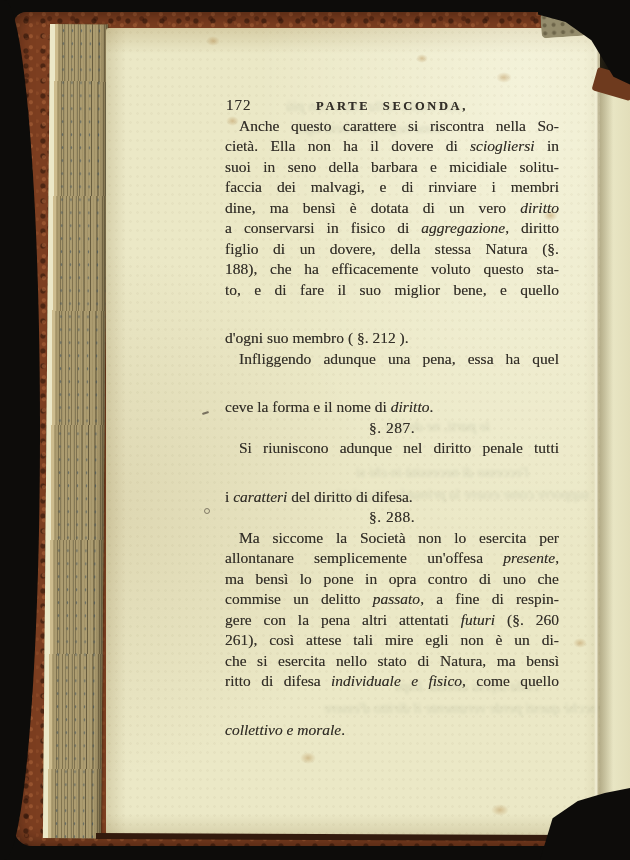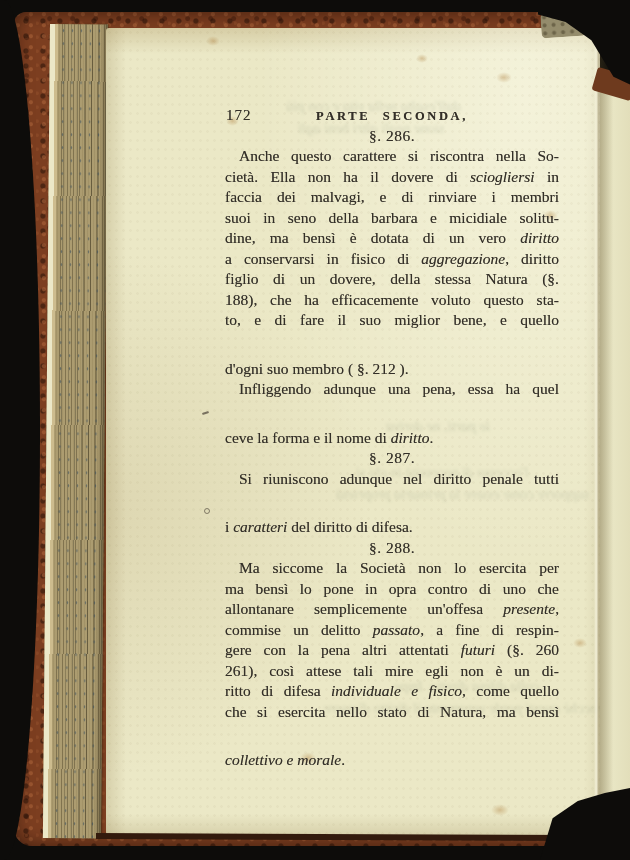--- a/index.html
+++ b/index.html
@@ -67,21 +67,21 @@
   .bottom-line{position:absolute;left:96px;top:834px;width:486px;height:6px;
     background:#331a0d;transform:rotate(.25deg);}
   .bottom-blob{position:absolute;left:540px;top:788px;width:90px;height:72px;background:#0d0c0a;
     clip-path:polygon(0 100%,14% 42%,42% 18%,72% 7%,100% 0,100% 100%);}
 
   
   .left-bow{position:absolute;left:0;top:0;width:40px;height:860px;background:#0d0c0a;
     border-radius:0 36px 36px 0 / 0 430px 430px 0;}
 
   
-  .text-block{position:absolute;left:119px;top:77px;width:334px;color:#332f28;
+  .text-block{position:absolute;left:119px;top:67px;width:334px;color:#332f28;
     font-size:15.5px;text-shadow:0 0 .6px rgba(51,47,40,.55);}
   .header-row{position:relative;height:20.5px;line-height:20.5px;text-align:center;}
   .pagenum{position:absolute;left:1px;top:0;font-size:15px;letter-spacing:1px;}
   .runhead{font-size:12.5px;font-weight:bold;letter-spacing:2.6px;word-spacing:7px;}
   .heading{height:20.5px;line-height:20.5px;text-align:center;font-size:15.5px;letter-spacing:.5px;}
   .line{height:20.5px;line-height:20.5px;text-align:justify;text-align-last:justify;white-space:normal;}
   .line.last{text-align-last:left;margin-top:28px;}
   .line.indent{text-indent:14px;}
   .it{font-style:italic;}
 
@@ -126,45 +126,44 @@
 
     <div class="speck dash" style="left:96px;top:384px;"></div>
     <div class="speck ring" style="left:98px;top:480px;"></div>
 
     <div class="text-block">
       <div class="header-row">
         <span class="pagenum">172</span>
         <span class="runhead">PARTE SECONDA,</span>
       </div>
       <div id="sections">
-          <div class="heading">§. 286.</div>
           <div class="line indent"><span>Anche questo carattere si riscontra nella So-</span></div>
           <div class="line"><span>cietà. Ella non ha il dovere di </span><span class="it">sciogliersi</span><span> in</span></div>
+          <div class="line"><span>suoi in seno della barbara e micidiale solitu-</span></div>
           <div class="line"><span>faccia dei malvagi, e di rinviare i membri</span></div>
-          <div class="line"><span>suoi in seno della barbara e micidiale solitu-</span></div>
           <div class="line"><span>dine, ma bensì è dotata di un vero </span><span class="it">diritto</span></div>
           <div class="line"><span>a conservarsi in fisico di </span><span class="it">aggregazione</span><span>, diritto</span></div>
           <div class="line"><span>figlio di un dovere, della stessa Natura (§.</span></div>
           <div class="line"><span>188), che ha efficacemente voluto questo sta-</span></div>
           <div class="line"><span>to, e di fare il suo miglior bene, e quello</span></div>
           <div class="line last"><span>d'ogni suo membro ( §. 212 ).</span></div>
           <div class="line indent"><span>Infliggendo adunque una pena, essa ha quel</span></div>
           <div class="line last"><span>ceve la forma e il nome di </span><span class="it">diritto</span><span>.</span></div>
           <div class="heading">§. 287.</div>
           <div class="line indent"><span>Si riuniscono adunque nel diritto penale tutti</span></div>
           <div class="line last"><span>i </span><span class="it">caratteri</span><span> del diritto di difesa.</span></div>
           <div class="heading">§. 288.</div>
           <div class="line indent"><span>Ma siccome la Società non lo esercita per</span></div>
+          <div class="line"><span>allontanare semplicemente un'offesa </span><span class="it">presente</span><span>,</span></div>
           <div class="line"><span>ma bensì lo pone in opra contro di uno che</span></div>
-          <div class="line"><span>allontanare semplicemente un'offesa </span><span class="it">presente</span><span>,</span></div>
           <div class="line"><span>commise un delitto </span><span class="it">passato</span><span>, a fine di respin-</span></div>
           <div class="line"><span>gere con la pena altri attentati </span><span class="it">futuri</span><span> (§. 260</span></div>
           <div class="line"><span>261), così attese tali mire egli non è un di-</span></div>
+          <div class="line"><span>che si esercita nello stato di Natura, ma bensì</span></div>
           <div class="line"><span>ritto di difesa </span><span class="it">individuale e fisico</span><span>, come quello</span></div>
-          <div class="line"><span>che si esercita nello stato di Natura, ma bensì</span></div>
           <div class="line last"><span class="it">collettivo e morale</span><span>.</span></div>
         </div>
     </div>
   </div>
 
   <div class="sliver"></div>
   <div class="crease"></div>
   <div class="crease-shadow"></div>
   <div class="headcap"></div>
   <div class="brown-band"></div>

